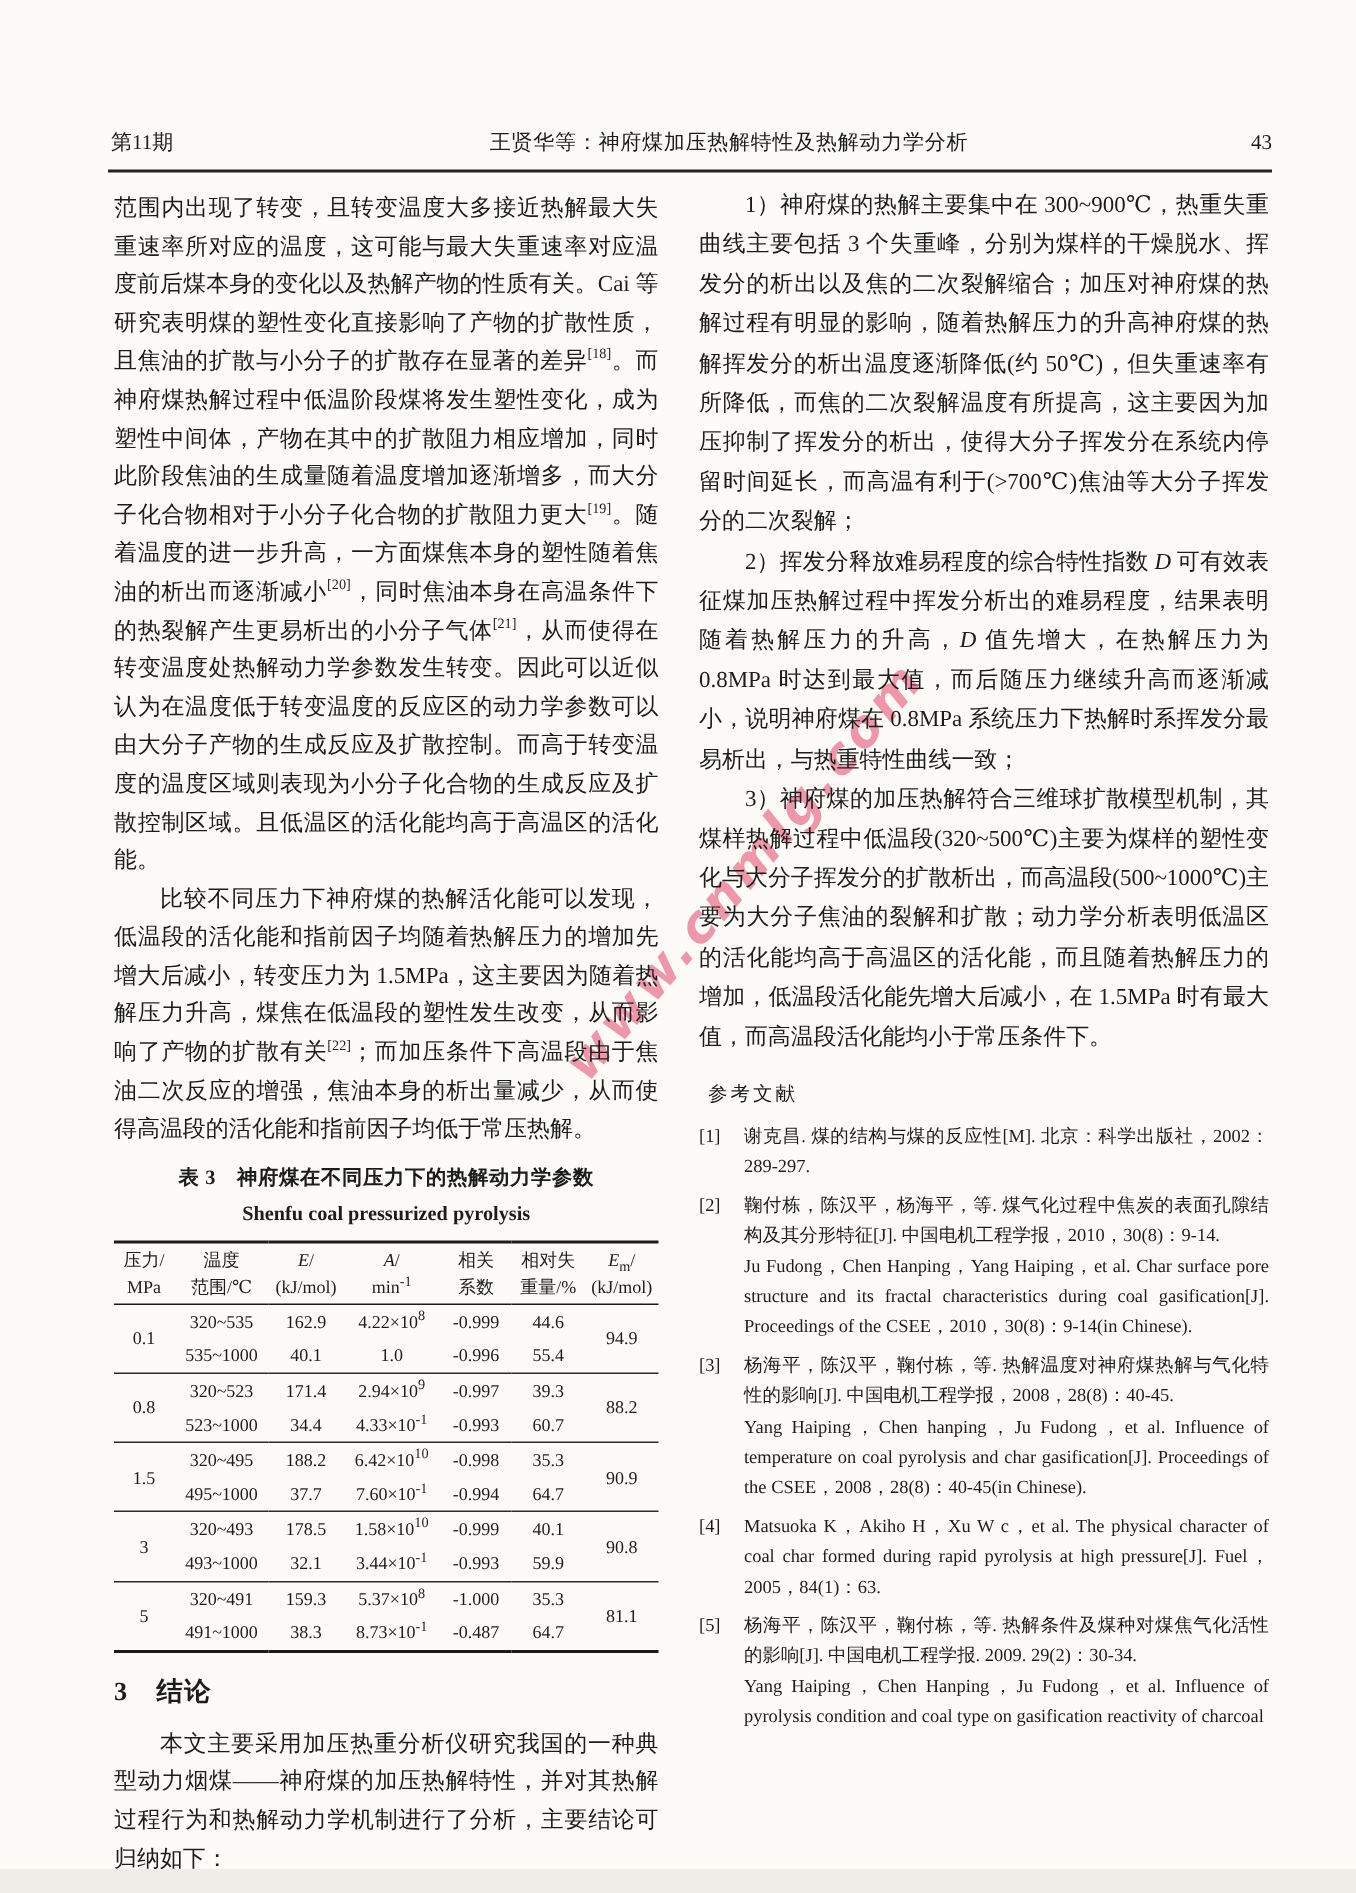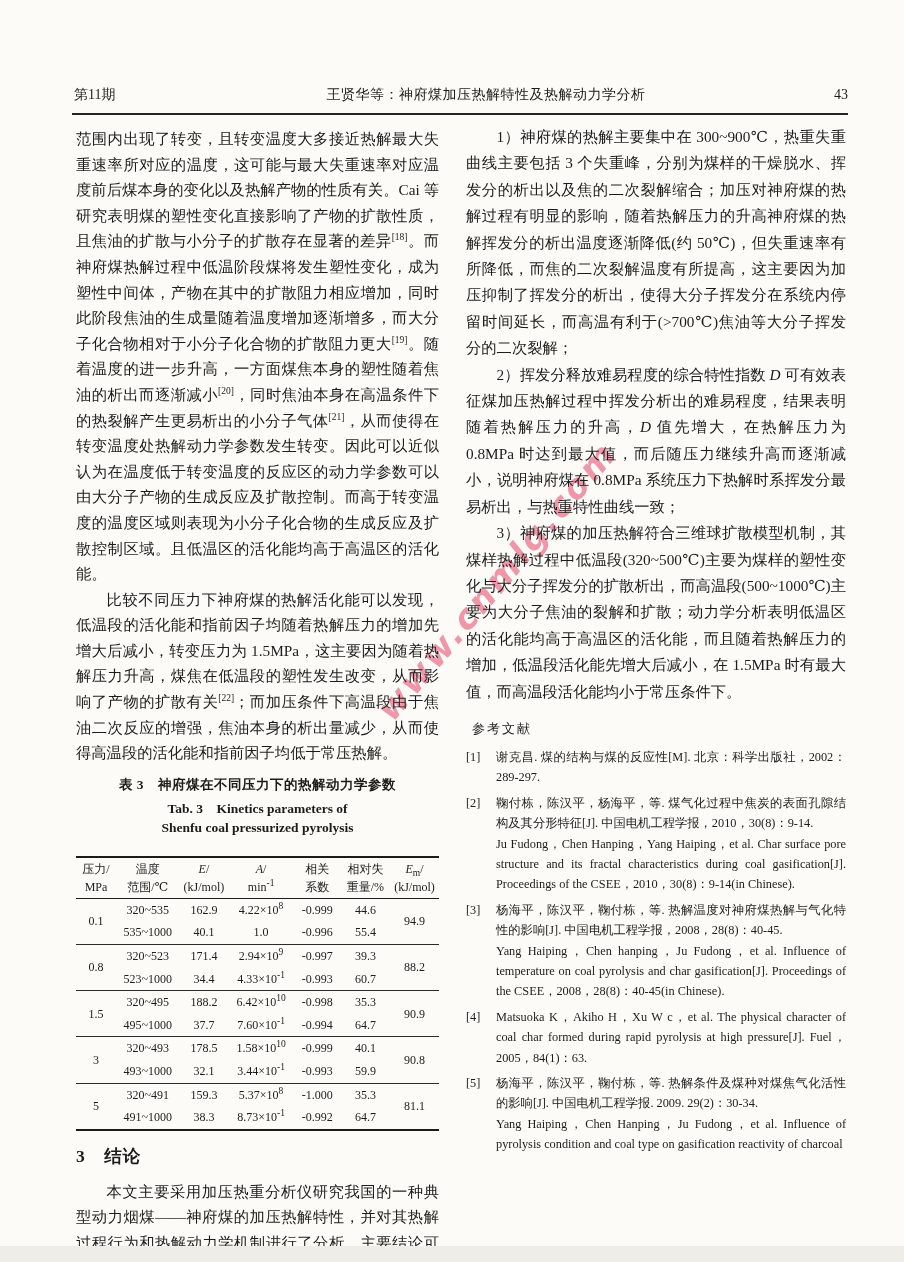--- a/index.html
+++ b/index.html
@@ -21,21 +21,21 @@
   .col-right p.body{line-height:26.4px}
   .indent{text-indent:2em}
   sup{font-size:9.5px;vertical-align:super;line-height:0}
   sub{font-size:9.5px;vertical-align:sub;line-height:0}
 
   
   .table-block{margin-top:10px}
   .tbl-title{text-align:center;font-weight:bold;margin:0}
   .tbl-title-cn{font-size:13.5px;margin-bottom:5px;letter-spacing:.5px}
   .tbl-title-en{font-size:13.5px;line-height:19px}
-  table.ktable{width:100%;border-collapse:collapse;margin-top:19px;font-size:12px;
+  table.ktable{width:100%;border-collapse:collapse;margin-top:9px;font-size:12px;
     border-top:2px solid #1b1b1b;border-bottom:2px solid #1b1b1b}
   .ktable th{font-weight:normal;font-size:12px;padding:2px 1px;border-bottom:1.4px solid #1b1b1b;
     line-height:1.5;text-align:center;vertical-align:middle}
   .ktable td{text-align:center;padding:2px 1px;line-height:1.55;vertical-align:middle}
   .ktable tr.gstart td{border-top:1px solid #2b2b2b}
   .ktable tbody tr:first-child td{border-top:none}
 
   .sec-heading{font-size:17.5px;font-weight:bold;margin:13px 0 11px;letter-spacing:1px}
   .refs-heading{font-size:13px;font-weight:normal;margin:15px 6px 9px;letter-spacing:2px}
 
@@ -62,21 +62,20 @@
   <div class="header-rule"></div>
 
   <div class="watermark" style="color: rgb(228, 54, 92);">www.cnmlg.com</div>
 
   <div class="col-left">
     <p class="body">范围内出现了转变，且转变温度大多接近热解最大失重速率所对应的温度，这可能与最大失重速率对应温度前后煤本身的变化以及热解产物的性质有关。Cai 等研究表明煤的塑性变化直接影响了产物的扩散性质，且焦油的扩散与小分子的扩散存在显著的差异<sup>[18]</sup>。而神府煤热解过程中低温阶段煤将发生塑性变化，成为塑性中间体，产物在其中的扩散阻力相应增加，同时此阶段焦油的生成量随着温度增加逐渐增多，而大分子化合物相对于小分子化合物的扩散阻力更大<sup>[19]</sup>。随着温度的进一步升高，一方面煤焦本身的塑性随着焦油的析出而逐渐减小<sup>[20]</sup>，同时焦油本身在高温条件下的热裂解产生更易析出的小分子气体<sup>[21]</sup>，从而使得在转变温度处热解动力学参数发生转变。因此可以近似认为在温度低于转变温度的反应区的动力学参数可以由大分子产物的生成反应及扩散控制。而高于转变温度的温度区域则表现为小分子化合物的生成反应及扩散控制区域。且低温区的活化能均高于高温区的活化能。</p>
     <p class="body indent">比较不同压力下神府煤的热解活化能可以发现，低温段的活化能和指前因子均随着热解压力的增加先增大后减小，转变压力为 1.5MPa，这主要因为随着热解压力升高，煤焦在低温段的塑性发生改变，从而影响了产物的扩散有关<sup>[22]</sup>；而加压条件下高温段由于焦油二次反应的增强，焦油本身的析出量减少，从而使得高温段的活化能和指前因子均低于常压热解。</p>
 
     <div class="table-block">
       <p class="tbl-title tbl-title-cn">表 3　神府煤在不同压力下的热解动力学参数</p>
-      <p class="tbl-title tbl-title-en">Tab. 3　Kinetics parameters of</p>
       <p class="tbl-title tbl-title-en">Shenfu coal pressurized pyrolysis</p>
       <table class="ktable">
         <thead>
             <tr>
               <th style="width: 11%;">压力/<br>MPa</th>
               <th style="width: 17.5%;">温度<br>范围/℃</th>
               <th style="width: 13.5%;"><i>E</i>/<br>(kJ/mol)</th>
               <th style="width: 18%;"><i>A</i>/<br>min<sup>-1</sup></th>
               <th style="width: 13%;">相关<br>系数</th>
               <th style="width: 13.5%;">相对失<br>重量/%</th>
@@ -154,21 +153,21 @@
               <td>159.3</td>
               <td>5.37×10<sup>8</sup></td>
               <td>-1.000</td>
               <td>35.3</td>
               <td rowspan="2">81.1</td>
             </tr>
             <tr>
               <td>491~1000</td>
               <td>38.3</td>
               <td>8.73×10<sup>-1</sup></td>
-              <td>-0.992</td>
+              <td>-0.487</td>
               <td>64.7</td>
             </tr>
           </tbody>
       </table>
     </div>
 
     <h2 class="sec-heading">3　结论</h2>
     <p class="body indent">本文主要采用加压热重分析仪研究我国的一种典型动力烟煤——神府煤的加压热解特性，并对其热解过程行为和热解动力学机制进行了分析，主要结论可归纳如下：</p>
   </div>
 

